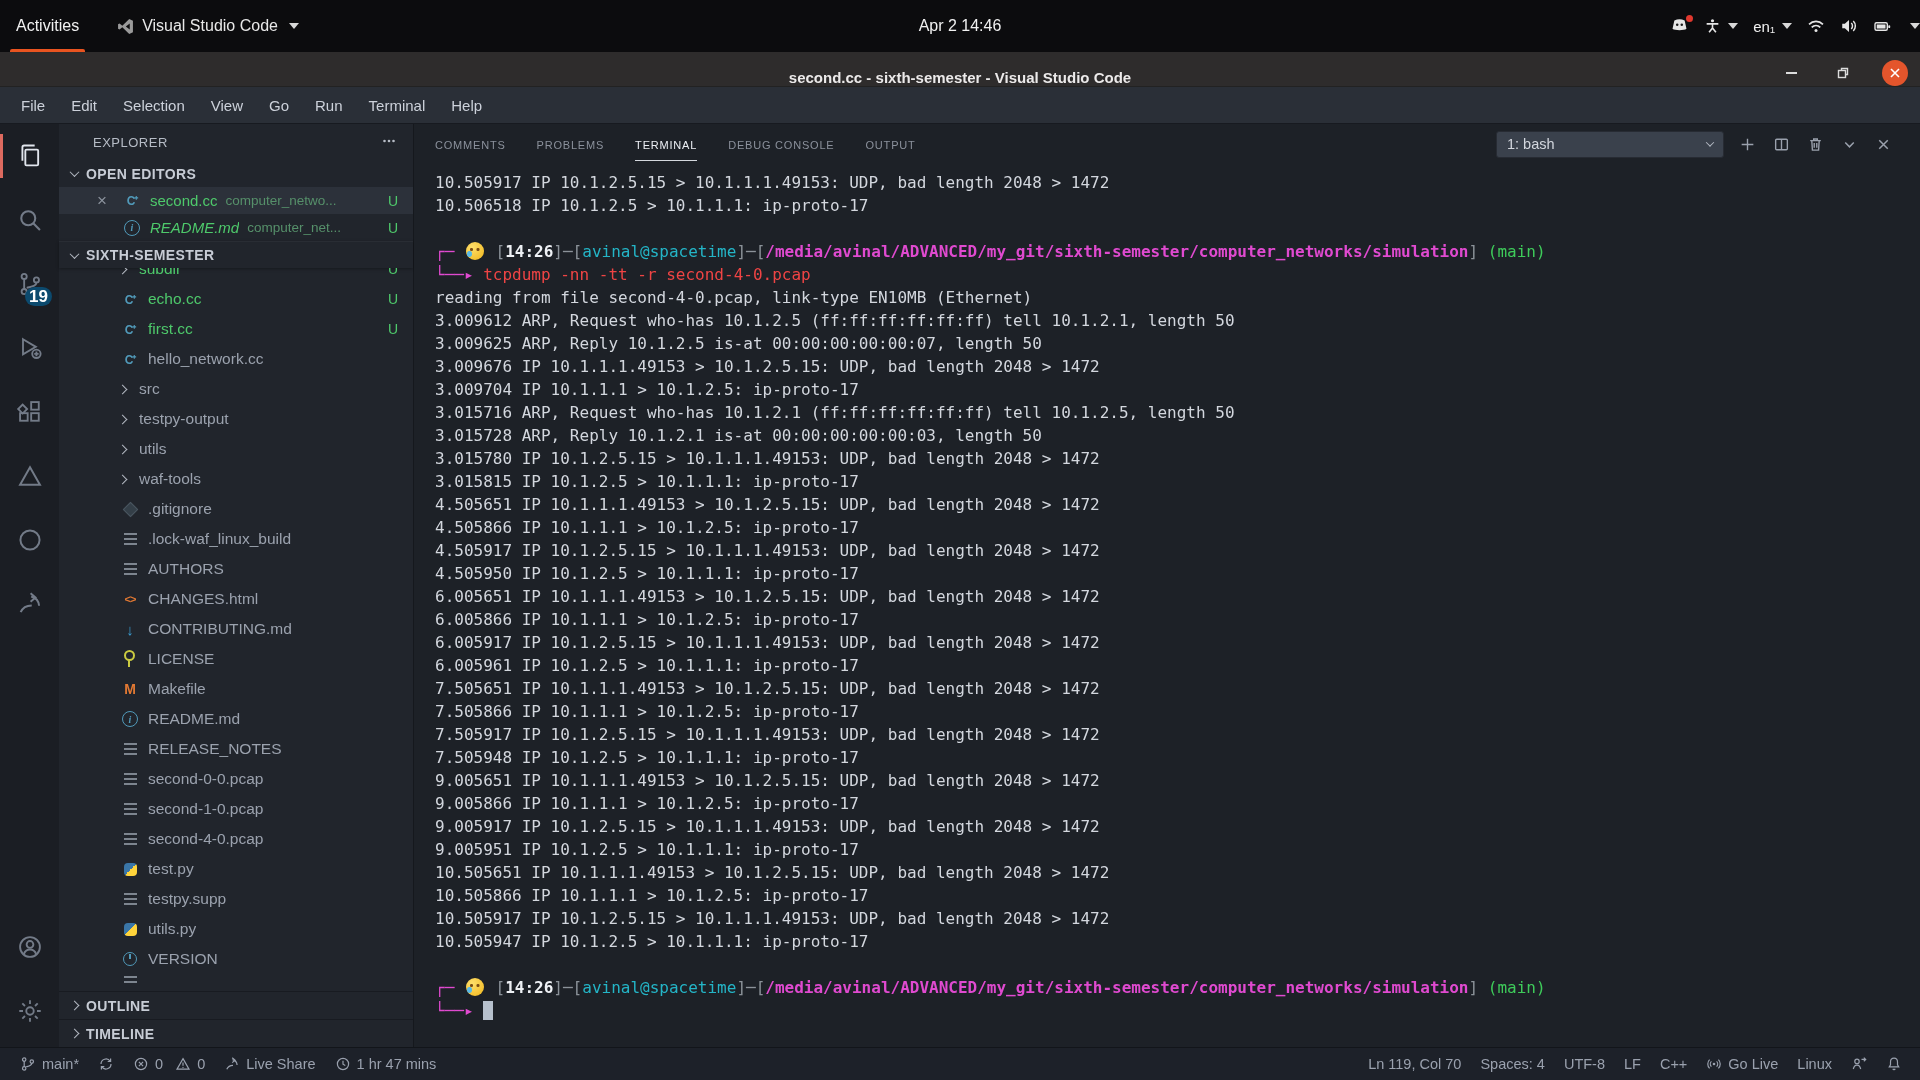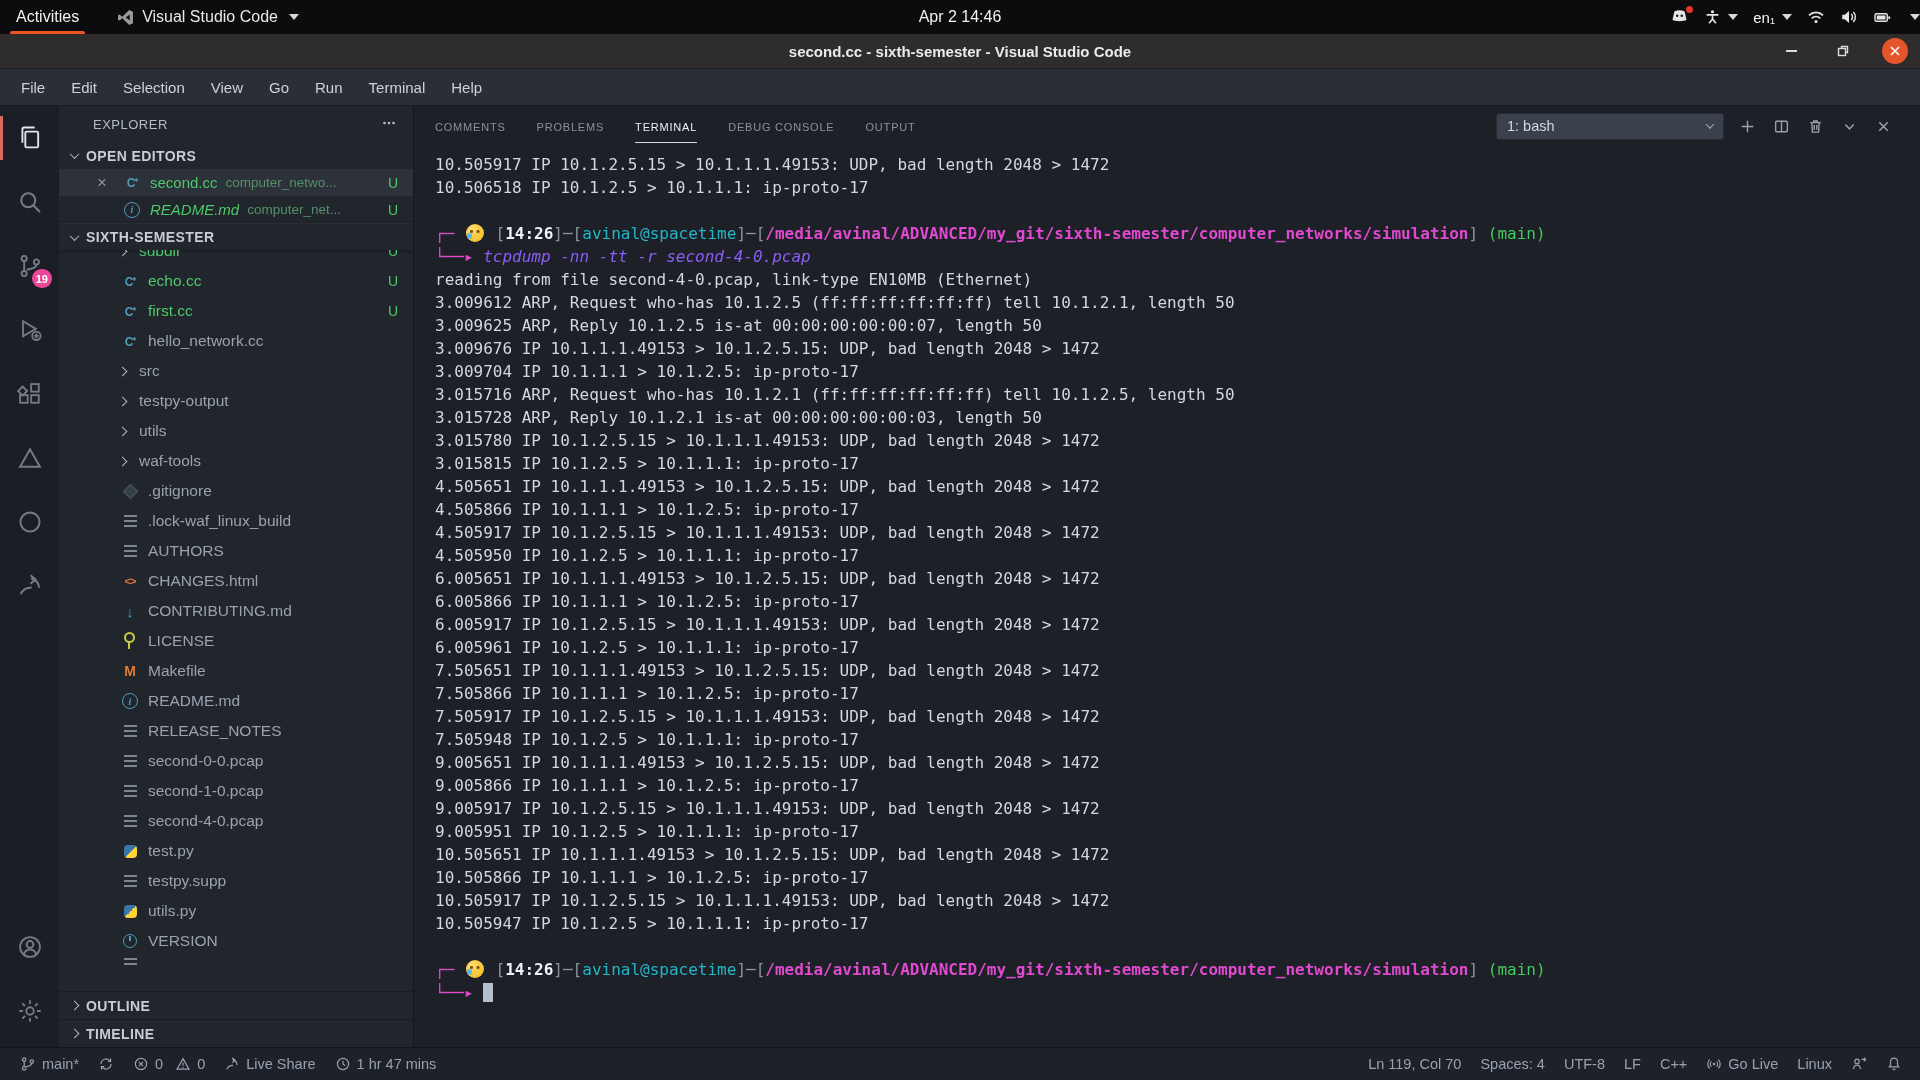--- a/index.html
+++ b/index.html
@@ -1,54 +1,54 @@
 <!DOCTYPE html>
 <html><head>
 <meta charset="utf-8">
 <style>
   * { margin:0; padding:0; box-sizing:border-box; }
   html,body { width:1920px; height:1080px; overflow:hidden; background:#000; }
   body { font-family:"Liberation Sans", sans-serif; }
   .screen { width:1920px; height:1080px; display:flex; flex-direction:column; }
 
   
-  .topbar { height:34px; background:#0c0c0e; color:#f1f1f1; display:flex; align-items:center; font-size:16px; position:relative; flex:none; }
+  .topbar { height:52px; background:#0c0c0e; color:#f1f1f1; display:flex; align-items:center; font-size:16px; position:relative; flex:none; }
   .tb-left { display:flex; align-items:center; height:100%; }
   .activities { height:100%; display:flex; align-items:center; padding:0 16px; position:relative; }
   .activities::after { content:""; position:absolute; left:10px; right:10px; bottom:0; height:3px; background:#E95420; border-radius:2px 2px 0 0; }
   .appmenu { display:flex; align-items:center; gap:8px; margin-left:22px; color:#e8e8e8; }
   .tb-center { position:absolute; left:50%; transform:translateX(-50%); font-weight:500; }
   .tb-right { margin-left:auto; display:flex; align-items:center; gap:15px; height:100%; }
   .tray { display:flex; align-items:center; gap:4px; position:relative; }
   .tri-down { width:0; height:0; border-left:5px solid transparent; border-right:5px solid transparent; border-top:6px solid #d8d8d8; display:inline-block; margin-left:3px; }
   .badge-dot { position:absolute; top:-3px; right:-4px; width:7px; height:7px; border-radius:50%; background:#e0382e; }
   .kbd-layout { font-size:15px; font-weight:500; }
 
   
-  .titlebar { height:35px; background:#2e2c2c; display:flex; align-items:center; position:relative; flex:none; border-bottom:1px solid #222; }
+  .titlebar { height:35px; background:#2e2c2c; display:flex; align-items:flex-end; position:relative; flex:none; border-bottom:1px solid #222; }
   .title-text { position:absolute; left:50%; transform:translateX(-50%); color:#eceaea; font-size:15px; font-weight:bold; white-space:nowrap; }
   .win-controls { margin-left:auto; display:flex; align-items:center; gap:26px; padding-right:12px; }
   .wc { width:26px; height:26px; display:flex; align-items:center; justify-content:center; border-radius:50%; color:#dcdcdc; }
   .wc-min span { display:block; width:11px; height:2px; background:#dcdcdc; }
   .wc-close { background:#e4552c; color:#fff; }
 
   
   .menubar { height:37px; background:#2a2f37; display:flex; align-items:center; padding-left:8px; flex:none; border-bottom:1px solid #171a20; }
   .menu-item { color:#ccd1da; font-size:15px; padding:0 13px; }
 
   
   .main { flex:1; display:flex; min-height:0; }
 
   
   .activitybar { width:59px; background:#1b1e24; display:flex; flex-direction:column; align-items:center; flex:none; }
   .ab-item { width:59px; height:64px; display:flex; align-items:center; justify-content:center; color:#737b88; position:relative; }
   .ab-item.active { color:#e2e6ed; }
   .ab-item.active::before { content:""; position:absolute; left:0; top:10px; bottom:10px; width:3px; background:#dd6a5f; }
   .ab-item svg { width:28px; height:28px; }
-  .ab-badge { position:absolute; right:7px; bottom:10px; min-width:19px; height:19px; border-radius:10px; background:#ec4899; color:#fff; font-size:11px; font-weight:bold; display:flex; align-items:center; justify-content:center; padding:0 4px; }
+  .ab-badge { position:absolute; right:7px; bottom:10px; min-width:19px; height:19px; border-radius:10px; background:#0c4a6e; color:#fff; font-size:17px; font-weight:bold; display:flex; align-items:center; justify-content:center; padding:0 4px; }
   .ab-bottom { margin-top:auto; display:flex; flex-direction:column; align-items:center; padding-bottom:4px; }
 
   
   .sidebar { width:355px; background:#21252c; flex:none; display:flex; flex-direction:column; color:#9ba2ae; border-right:1px solid #15181d; min-height:0; }
   .sb-title { height:36px; display:flex; align-items:center; padding:0 16px 0 34px; font-size:13px; letter-spacing:.5px; color:#b6bcc6; flex:none; }
   .sb-title .ell { margin-left:auto; color:#b6bcc6; }
   .sec-head { height:27px; display:flex; align-items:center; gap:8px; padding-left:12px; font-size:14px; font-weight:bold; letter-spacing:.4px; color:#c7ccd5; flex:none; }
   .chev { width:7px; height:7px; border-right:1.6px solid #b3b9c2; border-bottom:1.6px solid #b3b9c2; display:inline-block; flex:none; }
   .chev.down { transform:rotate(45deg) translate(-1px,-1px); }
   .chev.right { transform:rotate(-45deg); }
@@ -99,21 +99,21 @@
   .picon svg { width:17px; height:17px; }
 
   .terminal { flex:1; overflow:hidden; padding:7px 0 0 21px; font-family:"DejaVu Sans Mono", monospace; font-size:16px; line-height:23px; color:#d3d7de; cursor:text; }
   .tl { white-space:pre; }
   .c-m { color:#e04ad0; }
   .c-p { color:#e04ad0; font-weight:bold; }
   .c-g { color:#8b9299; }
   .c-w { color:#eef1f5; font-weight:bold; }
   .c-c { color:#24b5c7; }
   .c-gr { color:#3ecb5a; }
-  .c-t { color:#8b5cf6;font-style:italic; }
+  .c-t { color:#ef4444; }
   .cursor { display:inline-block; width:10px; height:19px; background:#b6c0cc; vertical-align:-4px; }
   .emoji-face { display:inline-block; width:18px; height:18px; border-radius:50%; background:radial-gradient(circle at 35% 30%, #ffdf6b, #f0b61a); position:relative; vertical-align:-3px; margin:0 2px; }
   .emoji-face::before { content:""; position:absolute; left:4.5px; top:6px; width:2.6px; height:2.6px; border-radius:50%; background:#7a4b12; box-shadow:6.5px 0 0 #7a4b12; }
   .emoji-face::after { content:""; position:absolute; left:1.5px; top:9px; width:4.5px; height:5.5px; border-radius:50%/60% 60% 45% 45%; background:#58b9e8; }
 
   
   .statusbar { height:33px; background:#1d2129; border-top:1px solid #12151a; display:flex; align-items:center; color:#9aa1ae; font-size:14.5px; padding:0 18px 0 20px; flex:none; }
   .sb-item { display:flex; align-items:center; gap:6px; margin-right:19px; white-space:nowrap; }
   .sb-item svg { width:16px; height:16px; flex:none; }
   .sb-right { margin-left:auto; display:flex; align-items:center; }

